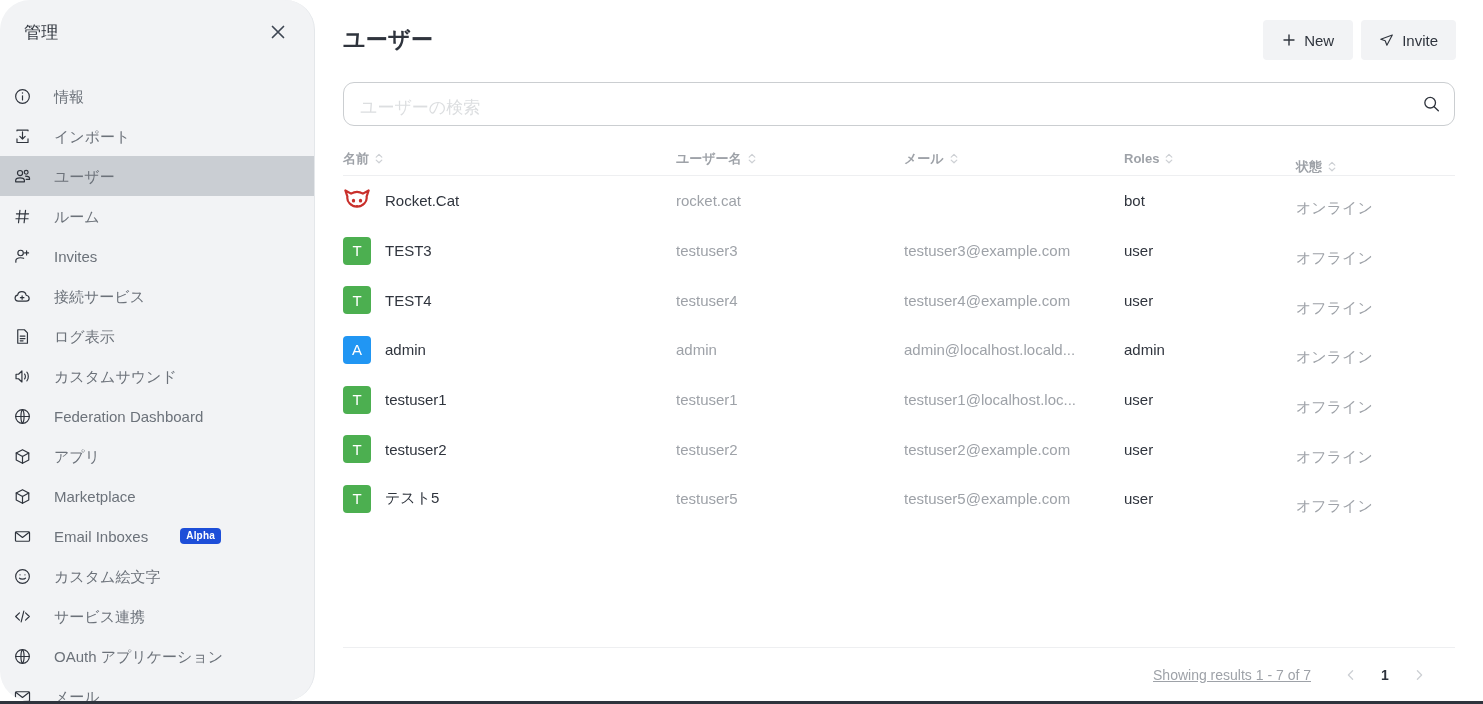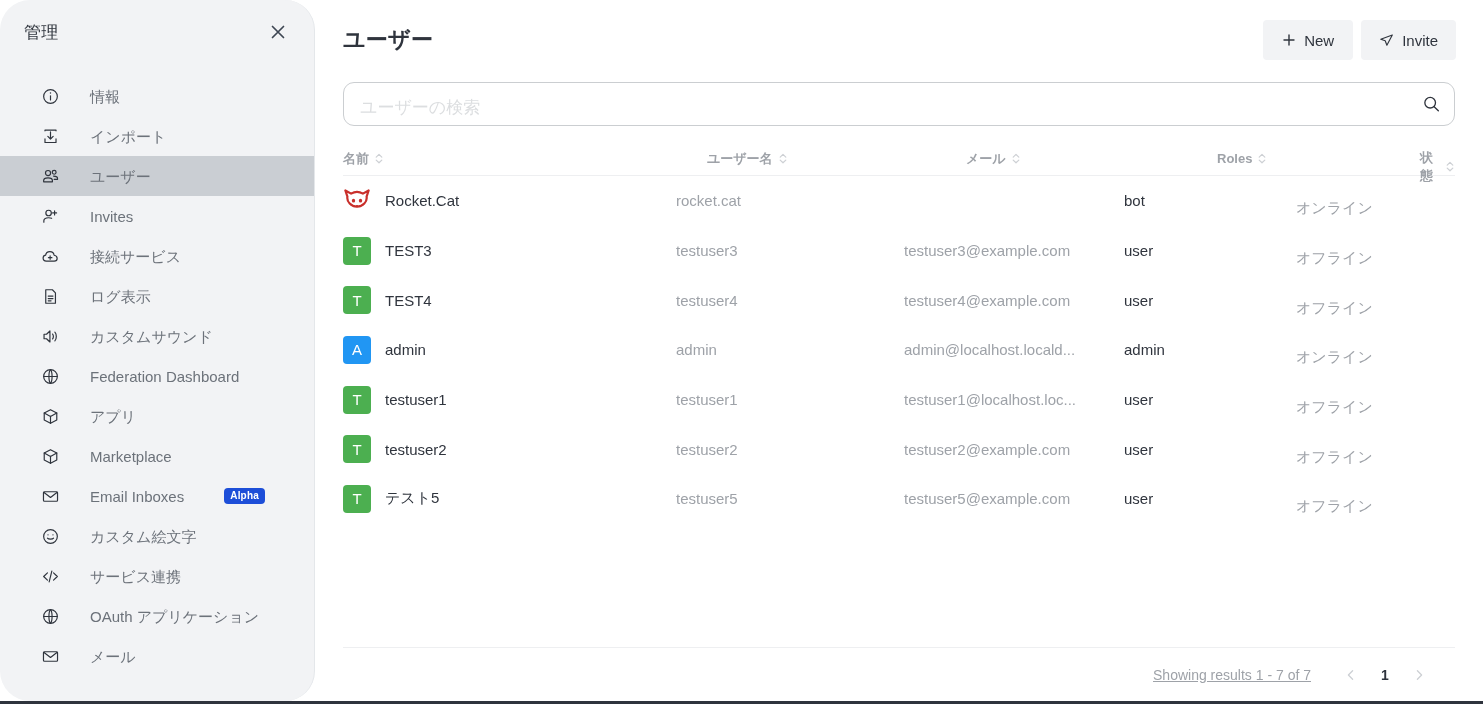--- a/index.html
+++ b/index.html
@@ -47,22 +47,22 @@
   }
   .close-btn svg { display: block; }
 
   .nav-list {
     padding-top: 12px;
   }
   .nav-item {
     display: flex;
     align-items: center;
     height: 40px;
-    padding: 0 40px;
-    gap: 30px;
+    padding: 0 12px;
+    gap: 22px;
     cursor: pointer;
     color: #6c727a;
     font-size: 15px;
     white-space: nowrap;
   }
   .nav-item .nav-icon {
     width: 20px; height: 20px;
     display: flex; align-items: center; justify-content: center;
     color: #2f343d;
     flex: 0 0 20px;
@@ -172,21 +172,20 @@
     min-height: 0;
   }
   .thead {
     display: flex;
     align-items: center;
     height: 34px;
     border-bottom: 1px solid #eeeff1;
     color: #9ea2a8;
     font-size: 13px;
     font-weight: bold;
-    gap: 31px;
   }
   .th {
     display: flex;
     align-items: center;
     gap: 5px;
     cursor: pointer;
     user-select: none;
   }
   .th .sort-icon { display: flex; color: #cdd0d4; }
   .col-name     { width: 333px; }
@@ -289,20 +288,28 @@
         <div class="nav-item selected">
           <span class="nav-icon">
             <svg width="19" height="19" viewBox="0 0 20 20" fill="none" stroke="currentColor" stroke-width="1.25" stroke-linecap="round" stroke-linejoin="round">
               <circle cx="7.4" cy="6.4" r="2.7"></circle>
               <path d="M2.8 15.6 V14.2 C2.8 12.5 4.8 11.4 7.4 11.4 C10 11.4 12 12.5 12 14.2 V15.6 Z"></path>
               <circle cx="13.9" cy="5.6" r="2"></circle>
               <path d="M13.2 9.6 C15.6 9.6 17.4 10.6 17.4 12 V13.1 H13.9"></path>
             </svg>
           </span>
           <span class="nav-label">ユーザー</span>
+        </div>
+        <div class="nav-item">
+          <span class="nav-icon">
+            <svg width="19" height="19" viewBox="0 0 20 20" fill="none" stroke="currentColor" stroke-width="1.25" stroke-linecap="round" stroke-linejoin="round">
+              <path d="M7.3 3.4 L5.8 16.6 M13.2 3.4 L11.7 16.6 M3.6 7.2 H16.4 M3.1 12.4 H15.9"></path>
+            </svg>
+          </span>
+          <span class="nav-label">ルーム</span>
         </div>
         <div class="nav-item">
           <span class="nav-icon">
             <svg width="19" height="19" viewBox="0 0 20 20" fill="none" stroke="currentColor" stroke-width="1.25" stroke-linecap="round" stroke-linejoin="round">
               <circle cx="8" cy="6.3" r="2.9"></circle>
               <path d="M3 16 V14.6 C3 12.6 5.2 11.3 8 11.3 C9.2 11.3 10.3 11.5 11.2 11.9"></path>
               <path d="M14.3 4.1 V8.3 M12.2 6.2 H16.4"></path>
             </svg>
           </span>
           <span class="nav-label">Invites</span>

